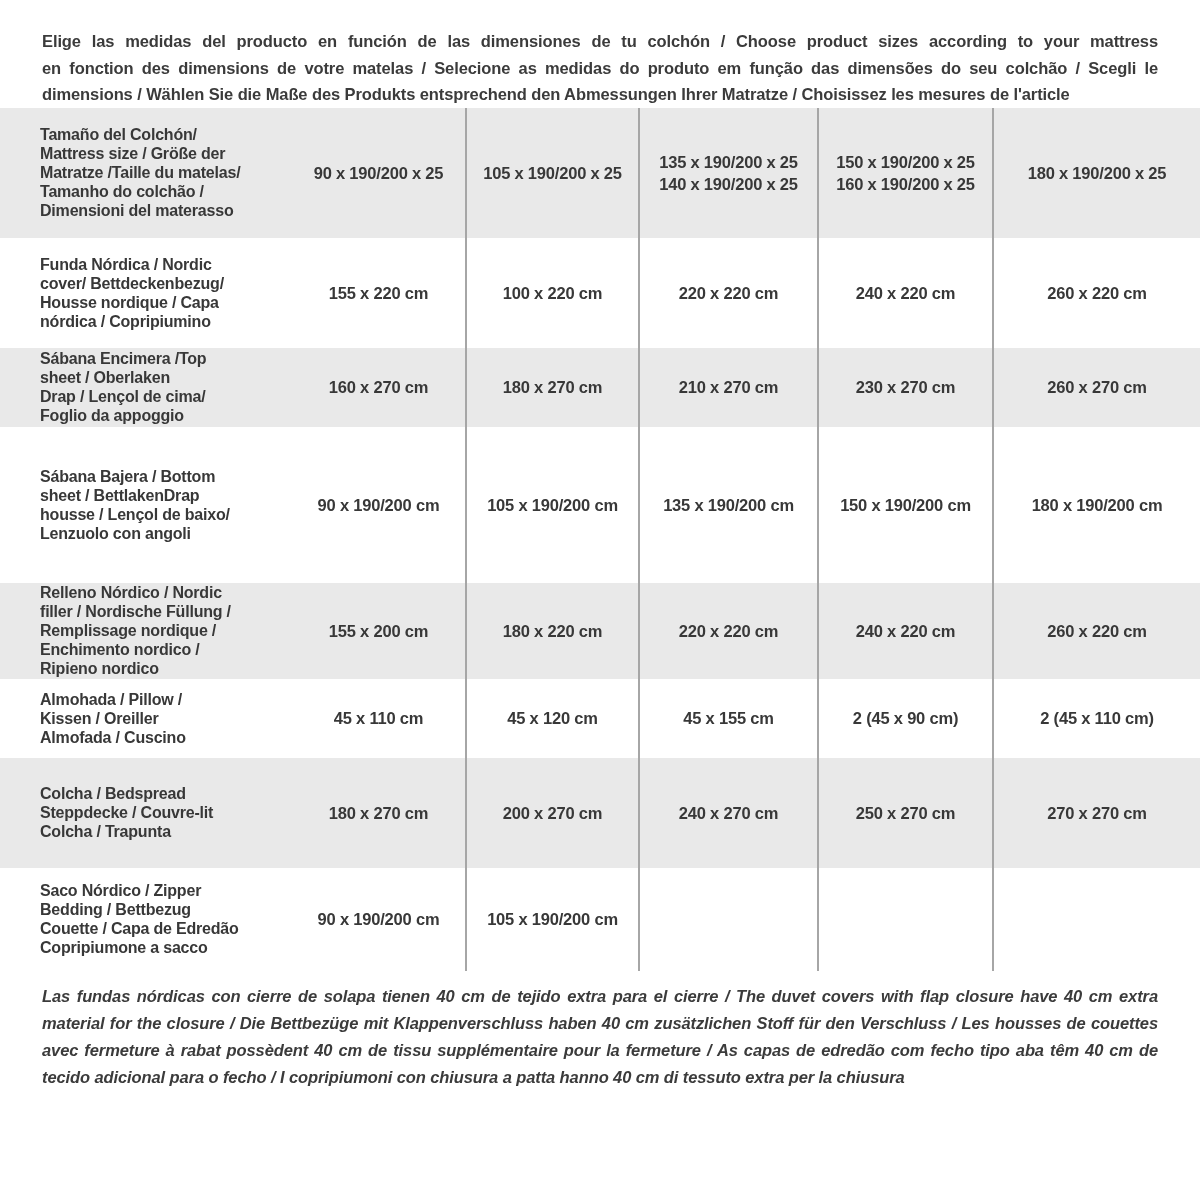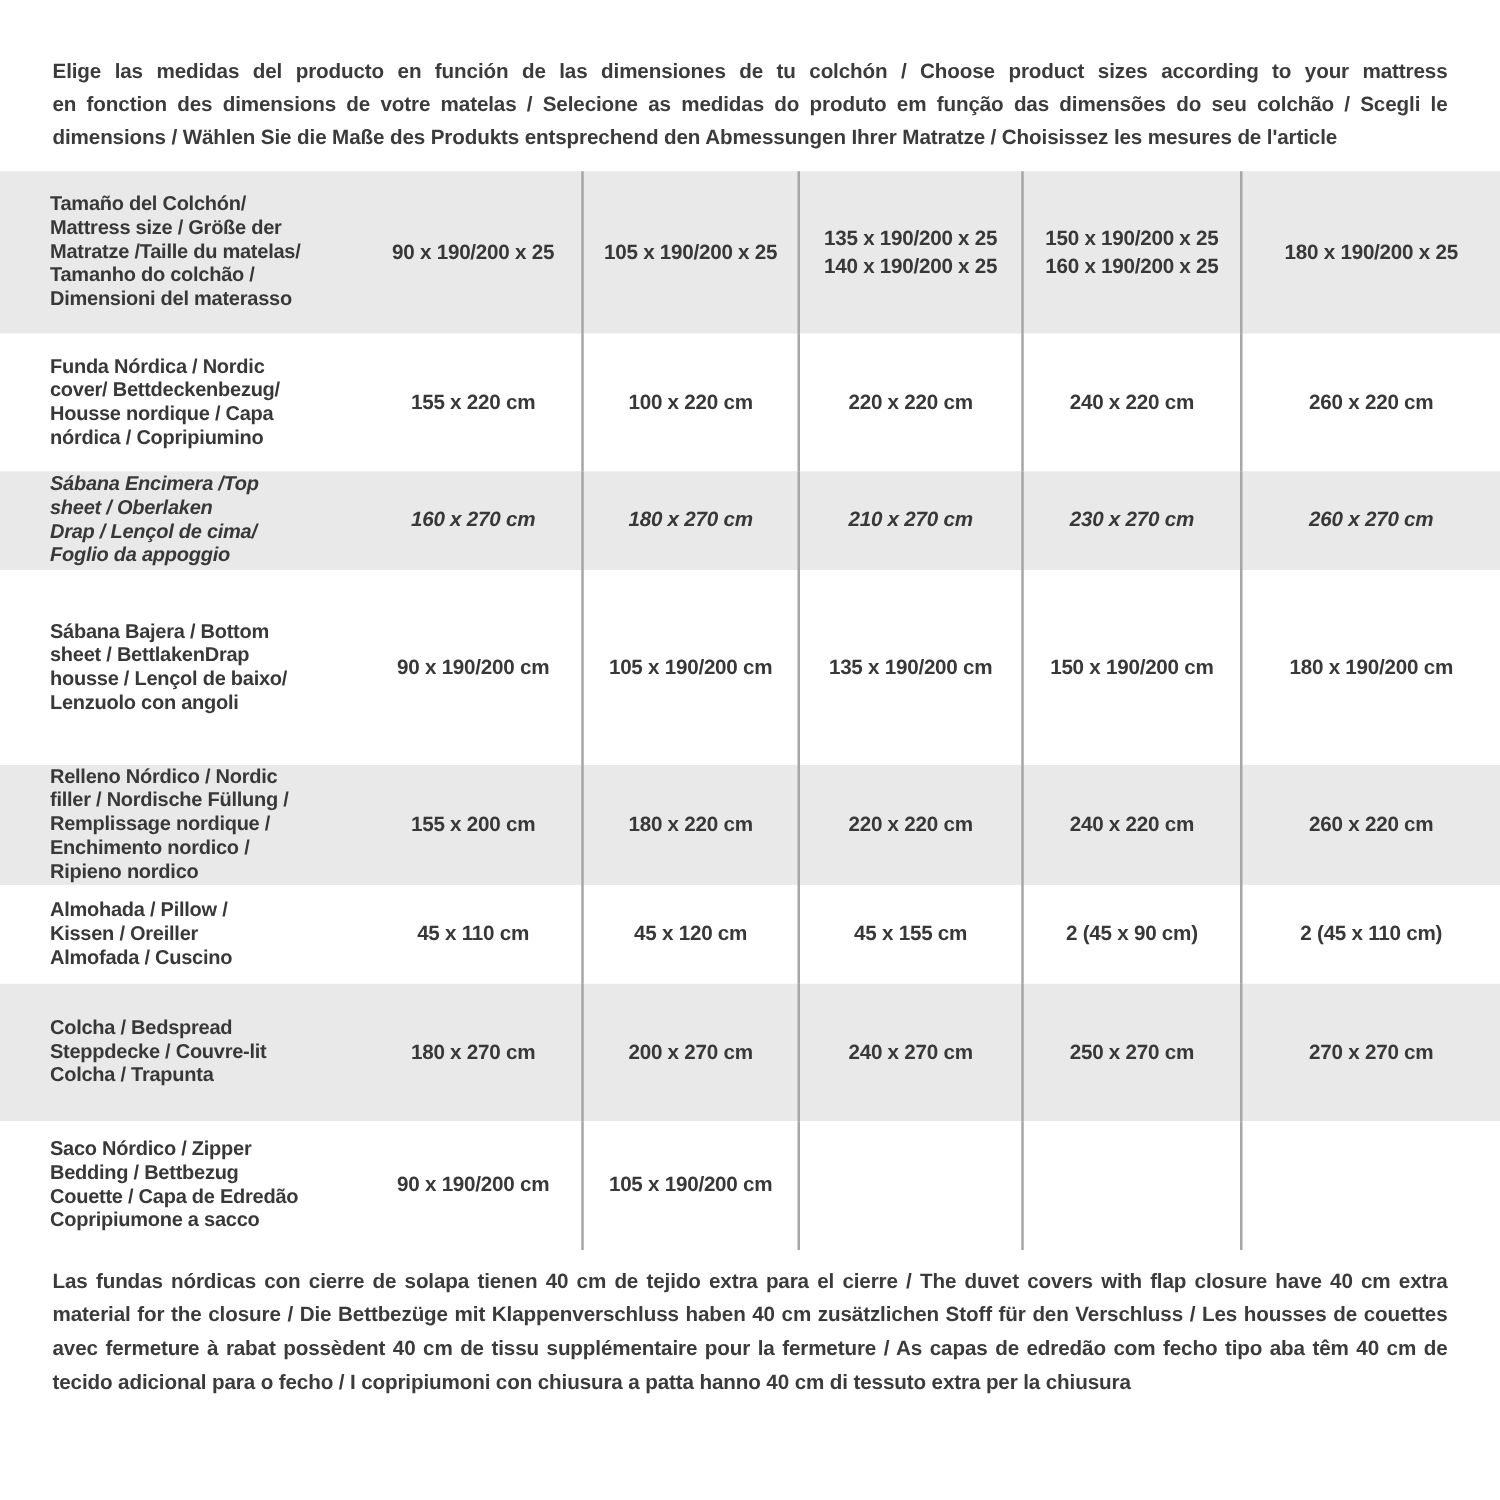--- a/index.html
+++ b/index.html
@@ -14,39 +14,39 @@
     font-family:"Liberation Sans", sans-serif;
     font-weight:bold;color:var(--text);
   }
   .intro, .footnote{
     margin:0 42px;
     font-size:16.5px;
     line-height:26.5px;
     letter-spacing:-0.1px;
     color:#3b3b3b;
   }
-  .intro{padding-top:44px;}
-  .footnote{padding-top:12px;line-height:27px;}
+  .intro{padding-top:28px;}
+  .footnote{padding-top:12px;line-height:27px;font-style:italic;}
   .tline{
     text-align:justify;
     text-align-last:justify;
   }
   .tline:last-child{text-align-last:left;}
 
-  .size-table{margin-top:13px;width:1200px;}
+  .size-table{width:1200px;}
   .trow{
     display:grid;
     grid-template-columns:292px 173px 173px 179px 175px 208px;
     width:1200px;
   }
   .trow:nth-child(odd){background:var(--shade);}
   .trow:nth-child(even){background:#ffffff;}
   .trow:nth-child(1){height:130px;}
   .trow:nth-child(2){height:110px;}
-  .trow:nth-child(3){height:79px;font-style:italic;}
+  .trow:nth-child(3){height:79px;}
   .trow:nth-child(4){height:156px;}
   .trow:nth-child(5){height:96px;}
   .trow:nth-child(6){height:79px;}
   .trow:nth-child(7){height:110px;}
   .trow:nth-child(8){height:103px;}
   .cell{
     display:flex;align-items:center;justify-content:center;
     text-align:center;
     font-size:16.5px;line-height:22px;
     white-space:pre-line;

